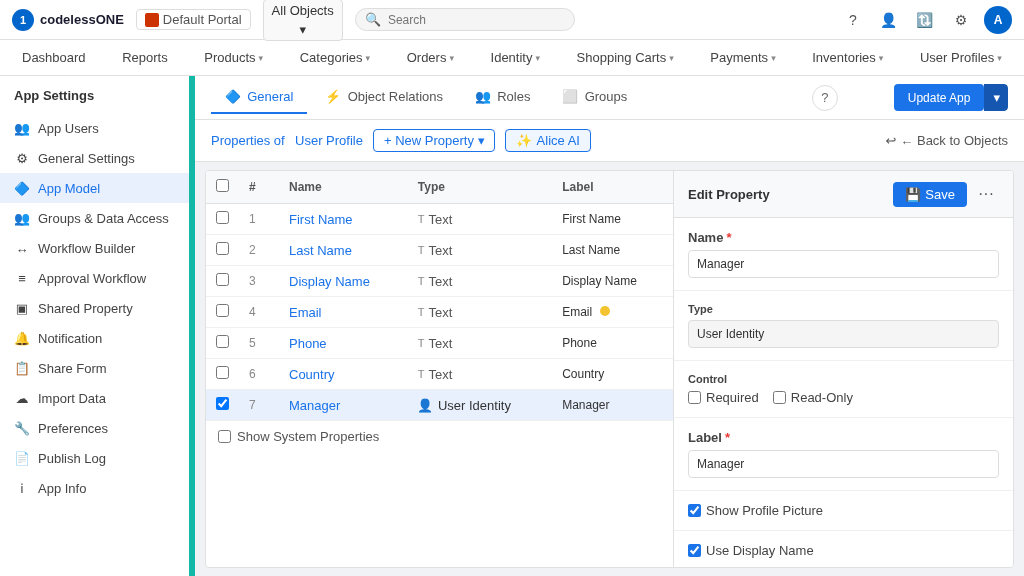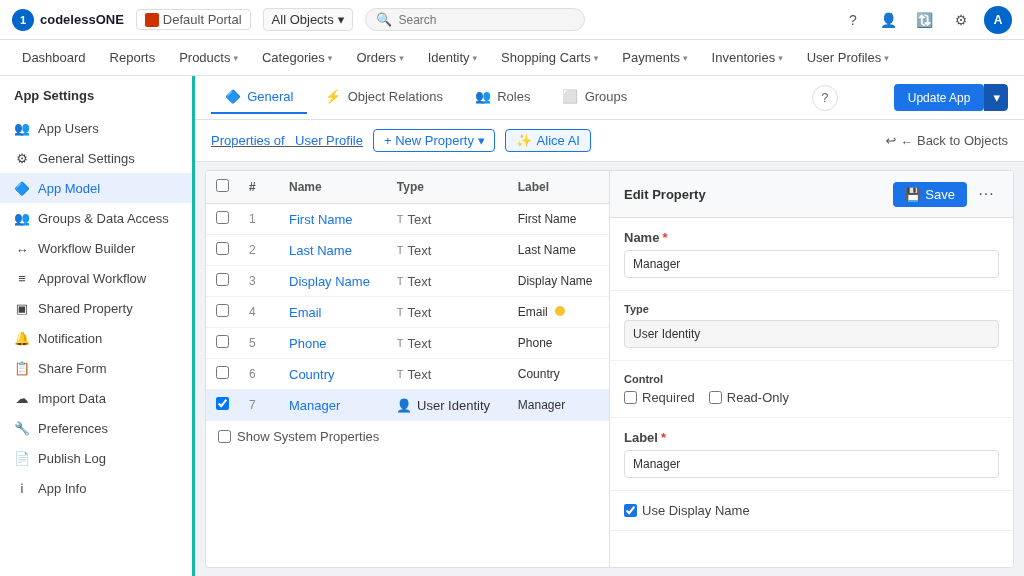--- a/index.html
+++ b/index.html
@@ -5,58 +5,58 @@
     * { box-sizing: border-box; margin: 0; padding: 0; font-family: -apple-system, BlinkMacSystemFont, 'Segoe UI', sans-serif; font-size: 13px; }
     body { background: #f0f2f5; width: 1024px; height: 576px; overflow: hidden; }
 
     
     .top-bar { display: flex; align-items: center; background: #fff; border-bottom: 1px solid #e0e0e0; height: 40px; padding: 0 12px; gap: 12px; }
     .logo { display: flex; align-items: center; gap: 6px; font-weight: 700; font-size: 14px; color: #1a1a2e; }
     .logo-circle { width: 22px; height: 22px; background: #0066cc; border-radius: 50%; display: flex; align-items: center; justify-content: center; }
     .logo-circle span { color: #fff; font-size: 11px; font-weight: 700; }
     .portal-badge { display: flex; align-items: center; gap: 4px; font-size: 12px; color: #555; border: 1px solid #ddd; border-radius: 4px; padding: 2px 8px; }
     .portal-icon { width: 14px; height: 14px; background: #cc3300; border-radius: 2px; display: inline-block; }
-    .all-objects-btn { display: flex; align-items: center; gap: 4px; font-size: 12px; color: #333; border: 1px solid #ddd; border-radius: 4px; padding: 3px 8px; cursor: pointer; background: #f9f9f9; }
+    .all-objects-btn { display: flex; align-items: center; gap: 4px; font-size: 12px; color: #333; border: 1px solid #ddd; border-radius: 4px; padding: 3px 8px; cursor: pointer; background: #f9f9f9; flex-direction: column; }
     .search-bar { display: flex; align-items: center; background: #f5f5f5; border: 1px solid #ddd; border-radius: 16px; padding: 3px 10px; gap: 6px; flex: 1; max-width: 220px; }
     .search-bar input { border: none; background: transparent; outline: none; font-size: 12px; width: 100%; }
     .top-bar-icons { margin-left: auto; display: flex; align-items: center; gap: 10px; }
     .icon-btn { width: 26px; height: 26px; border-radius: 50%; display: flex; align-items: center; justify-content: center; cursor: pointer; color: #555; font-size: 14px; }
     .avatar { width: 28px; height: 28px; background: #0066cc; border-radius: 50%; display: flex; align-items: center; justify-content: center; color: #fff; font-size: 12px; font-weight: 600; cursor: pointer; }
 
     
-    .nav-bar { display: flex; align-items: center; background: #fff; border-bottom: 1px solid #e0e0e0; height: 36px; padding: 0 12px; gap: 4px; }
+    .nav-bar { display: flex; align-items: center; background: #fff; border-bottom: 1px solid #e0e0e0; height: 36px; padding: 0 12px; gap: 4px; justify-content: space-between; }
     .nav-item { padding: 6px 10px; font-size: 12px; color: #444; cursor: pointer; border-radius: 4px; display: flex; align-items: center; gap: 3px; }
     .nav-item .arrow { font-size: 9px; color: #888; }
 
     
     .main-layout { display: flex; height: calc(576px - 76px); }
 
     
-    .sidebar { width: 195px; background: #fff; border-right: 3px solid #14b8a6; padding: 12px 0; overflow-y: auto; flex-shrink: 0; }
+    .sidebar { width: 195px; background: #fff; border-right: 6px solid #14b8a6; padding: 12px 0; overflow-y: auto; flex-shrink: 0; }
     .sidebar-title { font-size: 13px; font-weight: 600; color: #333; padding: 0 14px 10px; }
     .sidebar-item { display: flex; align-items: center; gap: 8px; padding: 7px 14px; cursor: pointer; color: #444; font-size: 12px; }
     .sidebar-item.active { background: #e8f0fe; color: #1a73e8; font-weight: 500; }
     .sidebar-icon { width: 16px; height: 16px; display: flex; align-items: center; justify-content: center; font-size: 13px; flex-shrink: 0; }
 
     
     .content-area { flex: 1; display: flex; flex-direction: column; overflow: hidden; background: #f0f2f5; }
 
     
     .tab-bar { display: flex; align-items: center; background: #fff; border-bottom: 1px solid #e0e0e0; padding: 0 16px; height: 44px; gap: 4px; }
     .tab { display: flex; align-items: center; gap: 6px; padding: 8px 14px; font-size: 12px; color: #555; cursor: pointer; border-bottom: 2px solid transparent; }
     .tab.active { color: #1a73e8; border-bottom: 2px solid #1a73e8; }
     .tab-icon { font-size: 13px; }
     .tab-bar-right { margin-left: auto; display: flex; align-items: center; gap: 8px; }
     .update-app-btn { background: #1a73e8; color: #fff; border: none; border-radius: 4px; padding: 6px 14px; font-size: 12px; font-weight: 500; cursor: pointer; display: flex; align-items: center; gap: 4px; }
     .update-app-dropdown { background: #1557b0; color: #fff; border: none; border-radius: 0 4px 4px 0; padding: 6px 8px; cursor: pointer; border-left: 1px solid #1557b0; }
     .help-icon-btn { width: 26px; height: 26px; border-radius: 50%; border: 1px solid #ddd; display: flex; align-items: center; justify-content: center; cursor: pointer; font-size: 13px; color: #666; }
 
     
     .props-bar { display: flex; align-items: center; background: #fff; padding: 8px 16px; border-bottom: 1px solid #e0e0e0; gap: 10px; height: 42px; }
-    .props-title { font-size: 12px; color: #555; text-decoration: underline; }
+    .props-title { font-size: 12px; color: #555; }
     .props-title span { color: #1a73e8; font-weight: 500; }
     .new-prop-btn { display: flex; align-items: center; gap: 4px; font-size: 12px; color: #1a73e8; border: 1px solid #1a73e8; border-radius: 4px; padding: 3px 10px; cursor: pointer; }
     .alice-ai-btn { display: flex; align-items: center; gap: 4px; font-size: 12px; color: #1a73e8; border: 1px solid #1a73e8; border-radius: 4px; padding: 3px 10px; cursor: pointer; background: #f0f6ff; }
     .back-btn { display: flex; align-items: center; gap: 4px; font-size: 12px; color: #555; cursor: pointer; margin-left: auto; }
 
     
     .table-edit-wrapper { display: flex; flex: 1; overflow: hidden; background: #fff; margin: 8px 10px; border-radius: 4px; border: 1px solid #e0e0e0; }
 
     
     .table-wrapper { flex: 1; overflow-y: auto; }
@@ -69,21 +69,21 @@
     .cb-col { width: 30px; }
     .num-col { width: 40px; color: #888; }
     .name-link { color: #1a73e8; cursor: pointer; }
     .type-cell { display: flex; align-items: center; gap: 4px; color: #555; }
     .type-icon { color: #888; font-size: 11px; }
     .user-identity-cell { display: flex; align-items: center; gap: 4px; }
     .dot-yellow { width: 10px; height: 10px; background: #f4c430; border-radius: 50%; display: inline-block; margin-left: 4px; }
     .show-sys-props { display: flex; align-items: center; gap: 6px; padding: 8px 12px; font-size: 12px; color: #555; }
 
     
-    .edit-panel { width: 404px; border-left: 1px solid #e0e0e0; background: #fff; overflow-y: auto; flex-shrink: 0; padding-bottom: 12px; }
+    .edit-panel { width: 340px; border-left: 1px solid #e0e0e0; background: #fff; overflow-y: auto; flex-shrink: 0; padding-bottom: 12px; }
     .edit-panel-header { display: flex; align-items: center; padding: 10px 14px; border-bottom: 1px solid #e0e0e0; background: #f8f9fa; }
     .edit-panel-title { font-size: 13px; font-weight: 600; color: #333; flex: 1; }
     .save-btn { display: flex; align-items: center; gap: 4px; background: #1a73e8; color: #fff; border: none; border-radius: 4px; padding: 5px 12px; font-size: 12px; cursor: pointer; }
     .more-btn { width: 26px; height: 26px; display: flex; align-items: center; justify-content: center; cursor: pointer; font-size: 16px; color: #555; margin-left: 6px; }
     .edit-section { padding: 12px 14px; border-bottom: 1px solid #f0f0f0; }
     .field-label { font-size: 11px; font-weight: 600; color: #444; margin-bottom: 5px; display: flex; align-items: center; gap: 3px; }
     .required-star { color: #e53935; }
     .field-input { width: 100%; border: 1px solid #ddd; border-radius: 4px; padding: 6px 8px; font-size: 12px; color: #333; outline: none; }
     .field-input-readonly { width: 100%; border: 1px solid #ddd; border-radius: 4px; padding: 6px 8px; font-size: 12px; color: #333; background: #f5f5f5; }
     .control-row { display: flex; align-items: center; gap: 14px; }
@@ -414,20 +414,26 @@
         </div>
 
         <div class="edit-section">
           <div class="field-label">
             <span>Label</span>
             <span class="required-star">*</span>
           </div>
           <input class="field-input" type="text" value="Manager" style="">
         </div>
 
+        <div class="edit-section">
+          <label class="checkbox-checked">
+            <input type="checkbox" checked="" style="">
+            <span>Show Profile Picture</span>
+          </label>
+        </div>
 
         <div class="edit-section">
           <label class="checkbox-checked">
             <input type="checkbox" checked="" style="">
             <span>Use Display Name</span>
           </label>
         </div>
 
       </div>
     </div>

